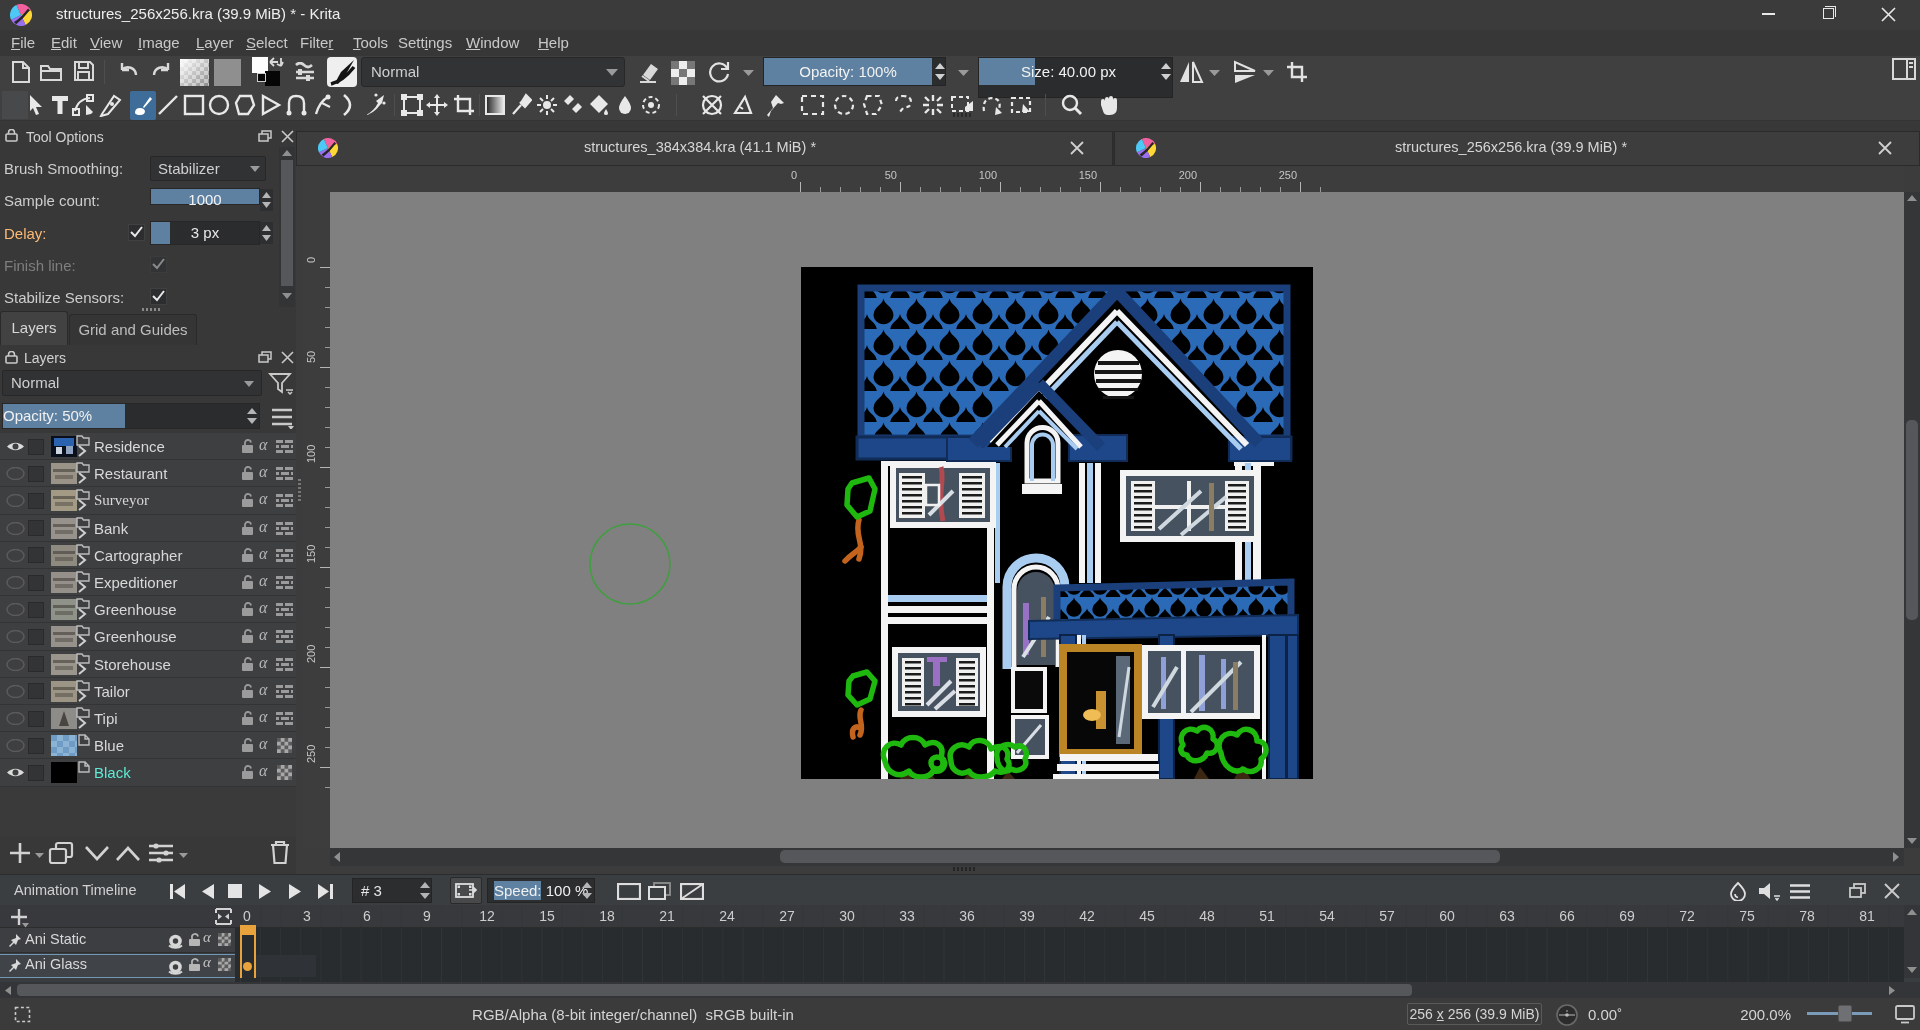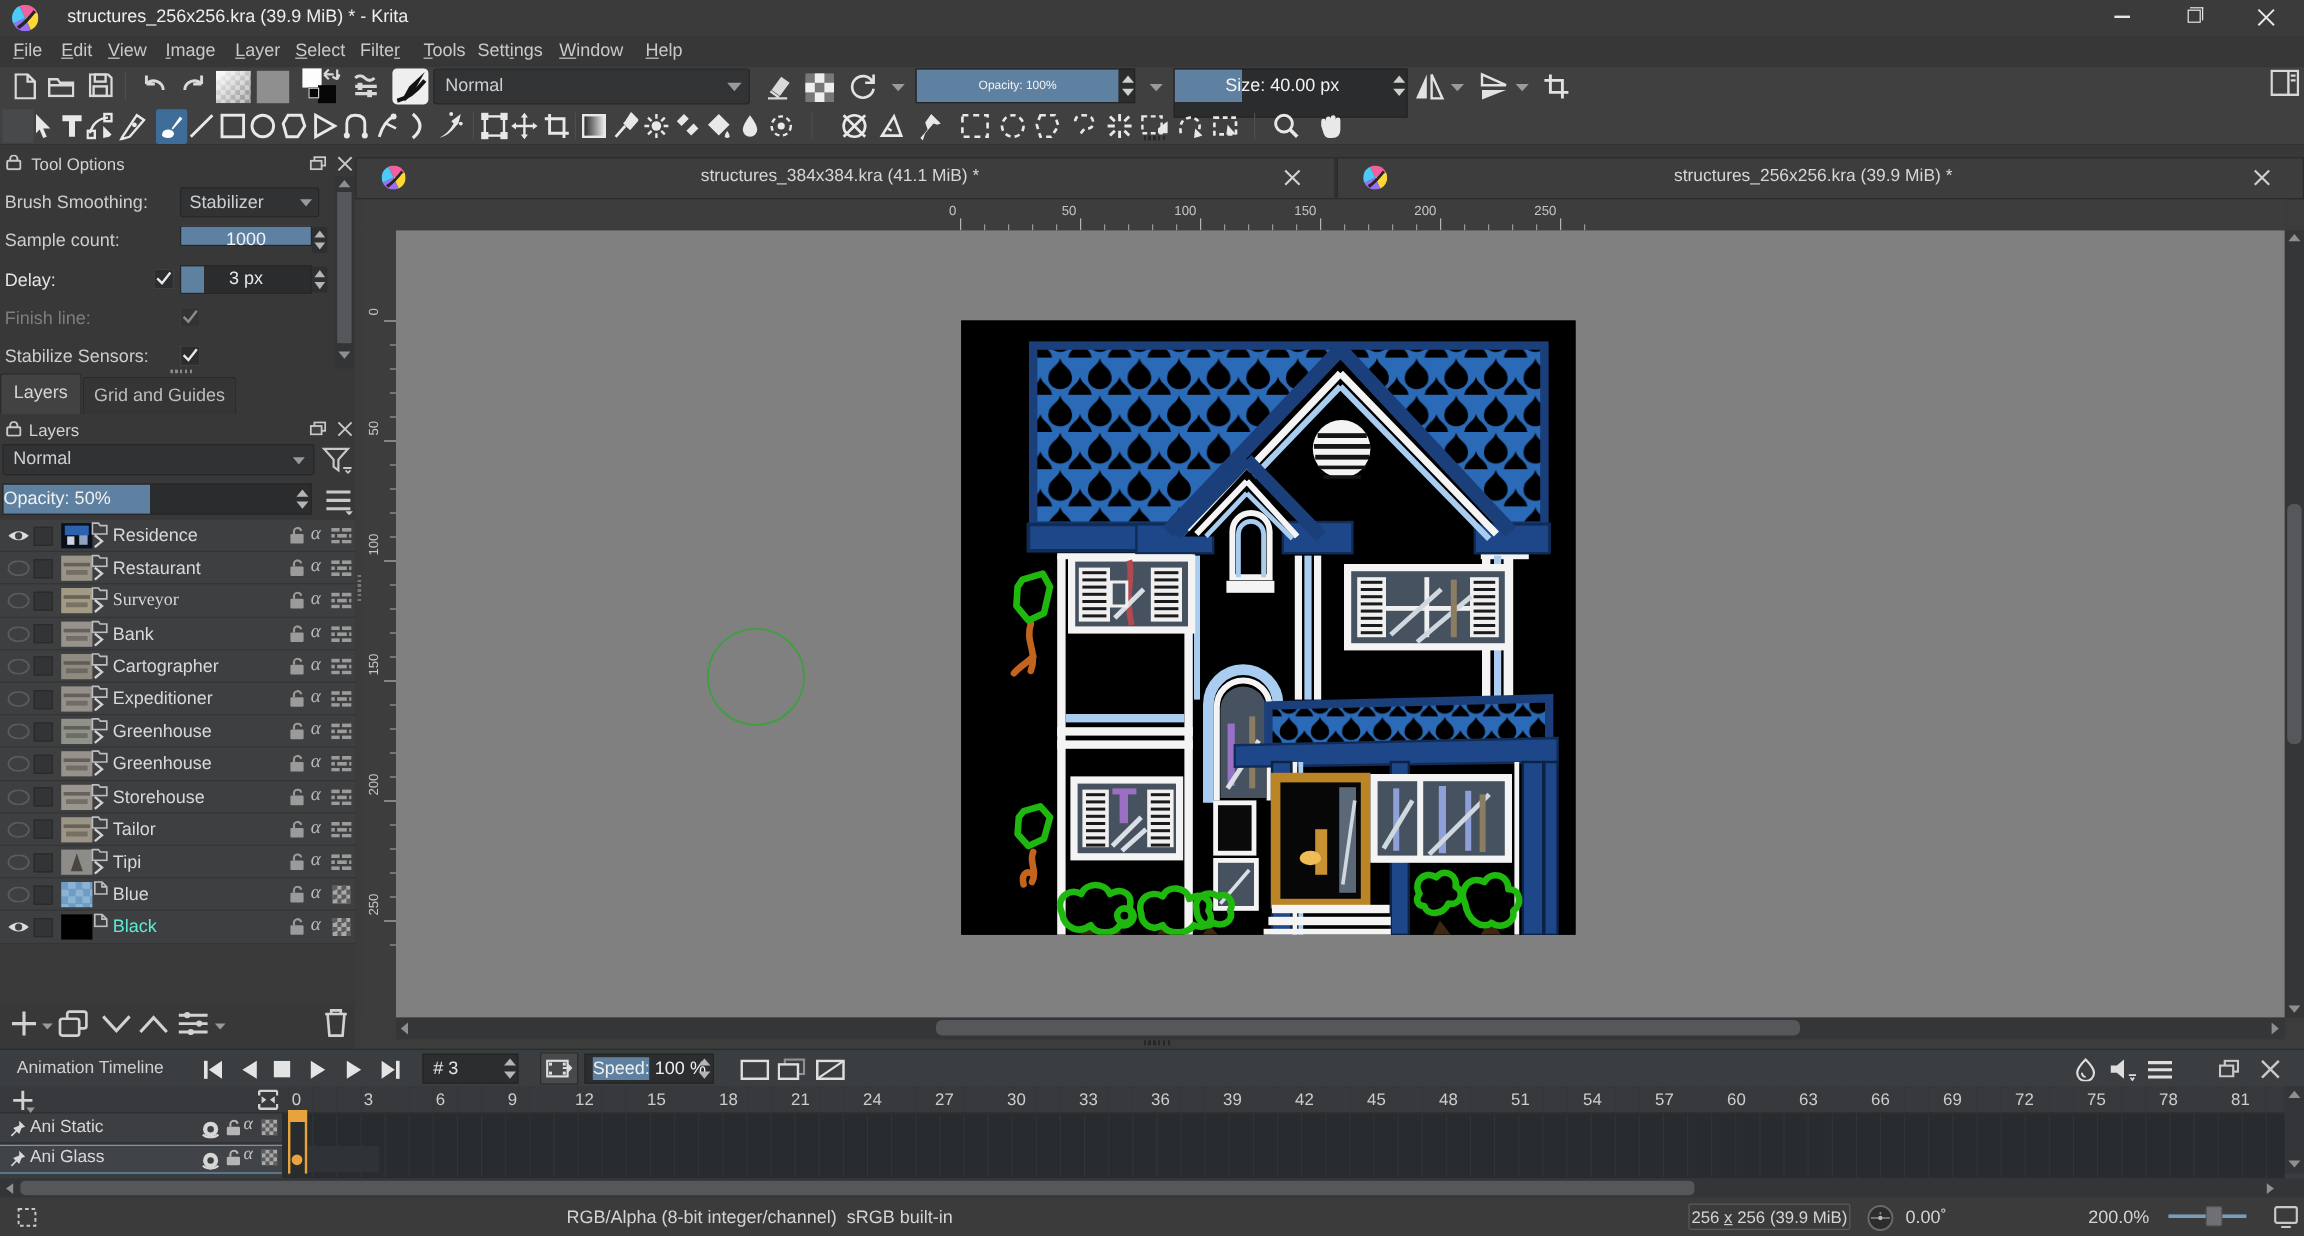--- a/index.html
+++ b/index.html
@@ -117,21 +117,21 @@
       <rect width="8" height="8" x="8" y="16" fill="#eee"></rect>
     </svg>
 <svg class="ic" style="left:707px;top:60px" width="24" height="24">
       <path d="M20,8 a9,9 0 1 0 1,6 M21,2 v7 h-7" fill="none" stroke="#e2e2e2" stroke-width="2.2"></path>
     </svg>
 <svg class="ic" style="left:742px;top:69px" width="13" height="8">
       <path d="M1,1 L6.5,7 L12,1 z" fill="#9a9a9a"></path>
     </svg>
 <div class="abs" style="left:763px;top:57px;width:183px;height:29px;background:#2b2c2e;border:1px solid #242424;">
  <div class="abs" style="left:0;top:0;width:168px;height:27px;background:#5e81a1;"></div>
- <div class="abs" style="left:0;top:0;width:168px;height:27px;text-align:center;line-height:27px;color:#f2f2f2;font-size:10px;">Opacity: 100%</div>
+ <div class="abs" style="left:0;top:0;width:168px;height:27px;text-align:center;line-height:27px;color:#f2f2f2;font-size:15px;">Opacity: 100%</div>
  <svg class="ic" style="left:170px;top:3px" width="12" height="21">
         <path d="M1,8 L6,2 L11,8 z" fill="#cfcfcf"></path>
         <path d="M1,13 L6,19 L11,13 z" fill="#cfcfcf"></path>
       </svg>
 </div>
 <svg class="ic" style="left:957px;top:69px" width="13" height="8">
       <path d="M1,1 L6.5,7 L12,1 z" fill="#9a9a9a"></path>
     </svg>
 <div class="abs" style="left:978px;top:57px;width:195px;height:41px;background:#2b2c2e;border:1px solid #242424;">
  <div class="abs" style="left:0;top:0;width:56px;height:27px;background:#5e81a1;"></div>
@@ -342,21 +342,21 @@
 <svg class="ic" style="left:249px;top:165px" width="12" height="8">
       <path d="M1,1 L6,7 L11,1 z" fill="#9a9a9a"></path>
     </svg>
 <div class="abs" style="left:4px;top:192px;font-size:15px;color:#cdcdcd;">Sample count:</div>
 <div class="abs" style="left:150px;top:188px;width:110px;height:17px;background:#5e81a1;border:1px solid #272727;text-align:center;line-height:22px;color:#f2f2f2;font-size:15px;">1000</div>
 <svg class="ic" style="left:260px;top:189px" width="13" height="22">
       <rect width="13" height="22" fill="#2e2f31"></rect>
       <path d="M2,9 L6.5,3 L11,9 z" fill="#b5b5b5"></path>
       <path d="M2,13 L6.5,19 L11,13 z" fill="#b5b5b5"></path>
     </svg>
-<div class="abs" style="left:4px;top:225px;font-size:15px;color:#e5e5e5;">Delay:</div>
+<div class="abs" style="left:4px;top:225px;font-size:15px;color:#fdba74;">Delay:</div>
 <div class="abs" style="left:128px;top:224px;width:17px;height:17px;background:#2c2d2f;border:1px solid #404040;"></div>
 <svg class="ic" style="left:130px;top:226px" width="13" height="12">
       <path d="M1,6 L5,10 L12,1" fill="none" stroke="#e8e8e8" stroke-width="2"></path>
     </svg>
 <div class="abs" style="left:150px;top:221px;width:110px;height:24px;background:#2b2c2e;border:1px solid #272727;">
       <div class="abs" style="left:0;top:0;width:19px;height:22px;background:#5e81a1;"></div>
       <div class="abs" style="left:0;top:0;width:108px;text-align:center;line-height:22px;color:#e8e8e8;font-size:15px;">3 px</div>
     </div>
 <svg class="ic" style="left:260px;top:222px" width="13" height="22">
       <rect width="13" height="22" fill="#2e2f31"></rect>

